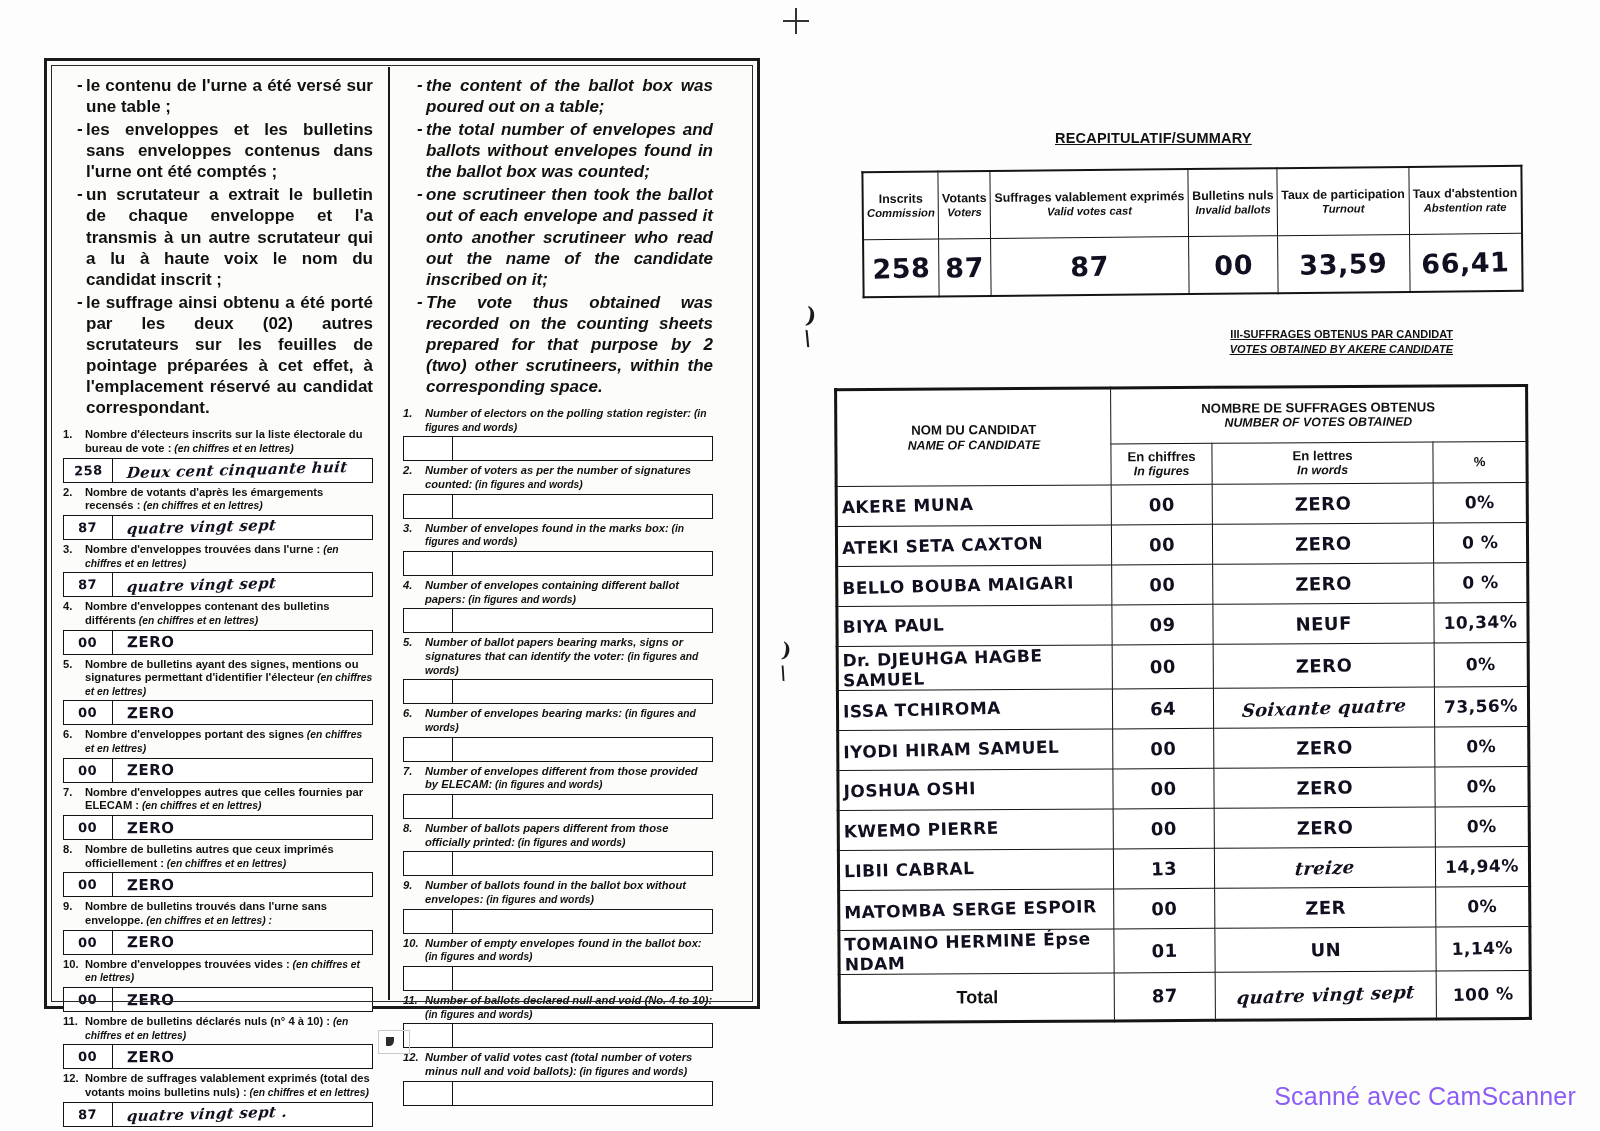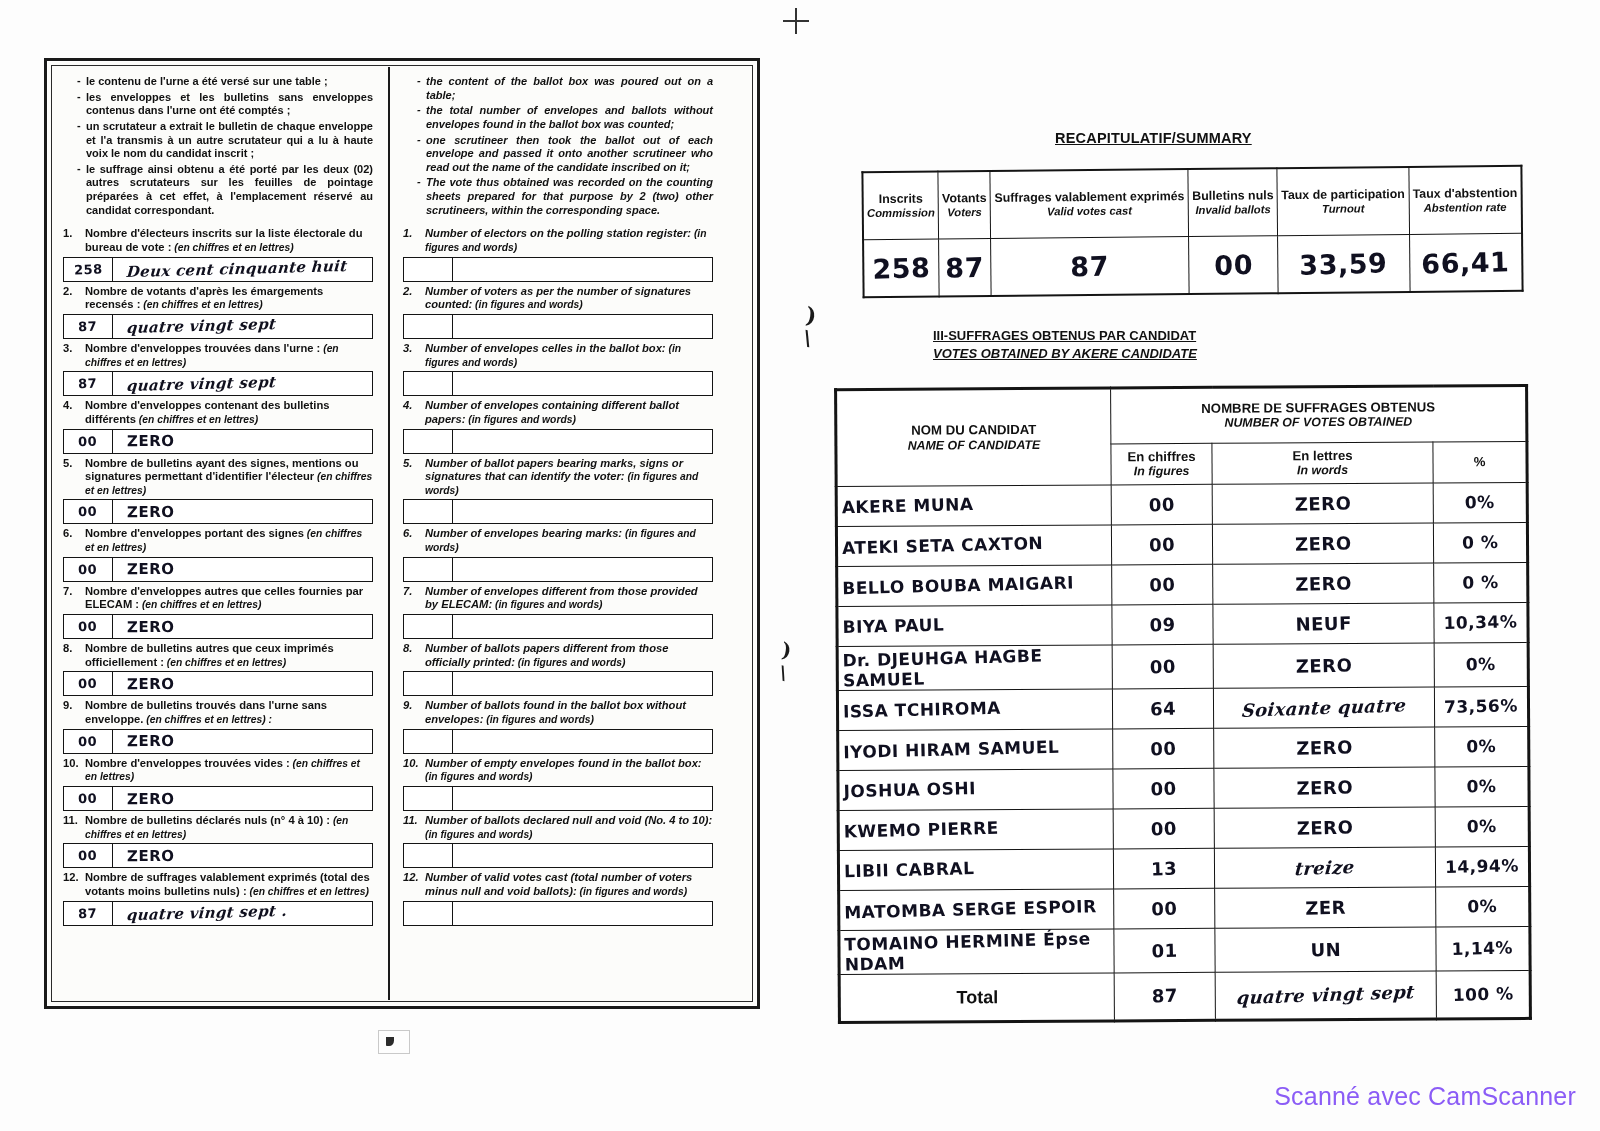--- a/index.html
+++ b/index.html
@@ -66,21 +66,21 @@
   .form-col {
     position: absolute;
     top: 10px;
     width: 322px;
     padding: 4px 6px;
     box-sizing: border-box;
   }
   #col-fr { left: 10px; }
   #col-en { left: 350px; }
 
-  .intro { font-size: 11px; line-height: 1.24; font-weight: 700; }
+  .intro { font-size: 17px; line-height: 1.24; font-weight: 700; }
   #col-en .intro { font-style: italic; font-weight: 700; }
   .intro ul { margin: 0 0 0 2px; padding-left: 12px; list-style: none; }
   .intro li { margin-bottom: 2px; text-align: justify; position: relative; padding-left: 9px;}
   .intro li::before{ content:"-"; position:absolute; left:0; top:-1px; }
   .intro p { margin: 7px 0 0; text-align: justify; text-indent: 12px; }
 
   .qlist { margin-top: 10px; }
   .q { margin-bottom: 3px; }
   .q-text {
     font-size: 11.2px; line-height: 1.22; font-weight: 700;
@@ -139,23 +139,23 @@
   }
   #recap-table thead th { height: 62px; }
   #recap-table tbody td { height: 52px; }
   .rc-fr { font-size: 12.4px; font-weight: 700; line-height: 1.15; display:block;}
   .rc-en { font-size: 11.3px; font-weight: 700; font-style: italic; line-height: 1.15; display:block;}
   .rc-val { font-size: 27px; }
 
   #votes-title {
     position: absolute;
     left: 933px; top: 327px;
-    text-align: left;
+    text-align: right;
     width: 520px;
-    font-size: 13px; font-weight: 700;
+    font-size: 11px; font-weight: 700;
     line-height: 1.35;
   }
   #votes-title span { text-decoration: underline; display:block;}
   #votes-title .l2 { font-style: italic; }
 
   #votes-table {
     position: absolute;
     left: 836px; top: 386px;
     width: 694px;
     border: 3px solid #141414;
@@ -431,21 +431,21 @@
               <span><span>Number of voters as per the number of signatures counted:</span><span class="q-it"> (in figures and words)</span></span>
             </div>
             <div class="ansbox">
               <div class="cell-fig"></div>
               <div class="cell-words"></div>
             </div>
           </div>
           <div class="q">
             <div class="q-text">
               <span class="q-num">3.</span>
-              <span><span>Number of envelopes celles in the ballot box:</span><span class="q-it"> (in figures and words)</span></span>
+              <span><span>Number of envelopes found in the marks box:</span><span class="q-it"> (in figures and words)</span></span>
             </div>
             <div class="ansbox">
               <div class="cell-fig"></div>
               <div class="cell-words"></div>
             </div>
           </div>
           <div class="q">
             <div class="q-text">
               <span class="q-num">4.</span>
               <span><span>Number of envelopes containing different ballot papers:</span><span class="q-it"> (in figures and words)</span></span>

